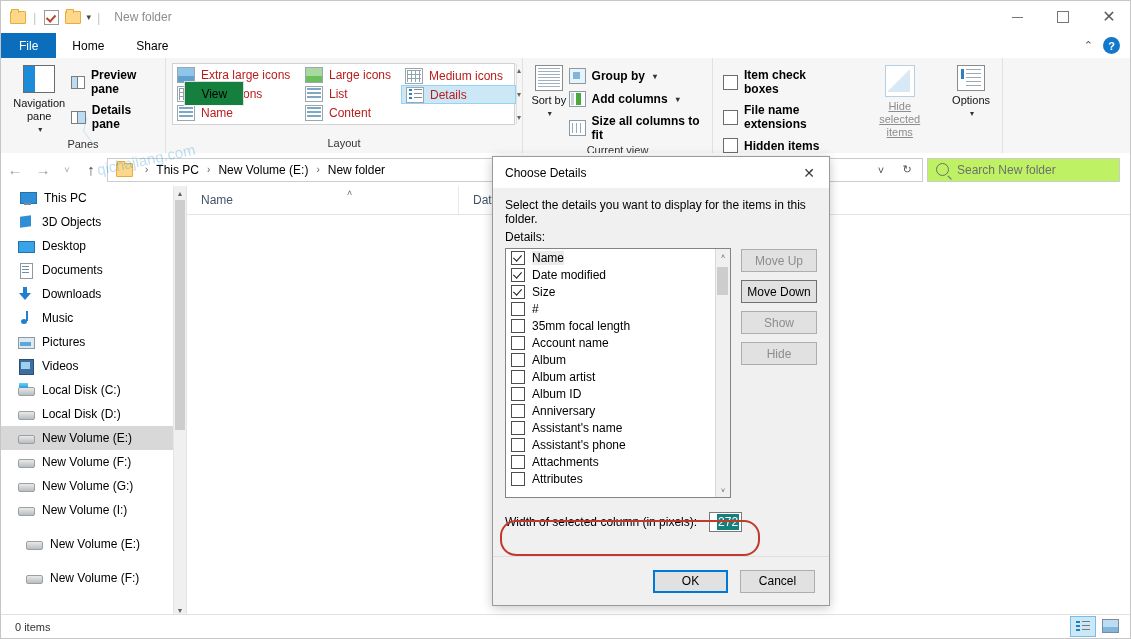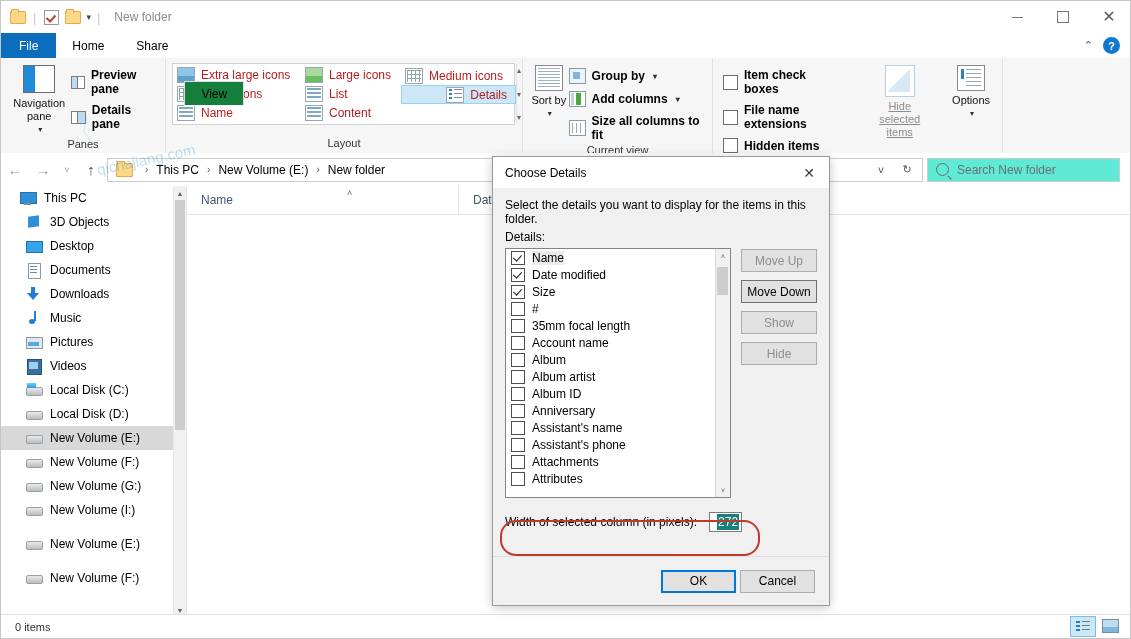--- a/index.html
+++ b/index.html
@@ -160,21 +160,21 @@
     display: flex; height: 62px; box-sizing: border-box;
   }
   .layout-cols { display: flex; }
   .lcol { display: flex; flex-direction: column; padding: 2px 0; }
   .litem {
     display: flex; align-items: center; gap: 6px;
     height: 19px; padding: 0 8px 0 4px;
     font-size: 12px; color: #b91c1c; white-space: nowrap;
     box-sizing: border-box;
   }
-  .litem.sel { background: #cce8f7; border: 1px solid #99d1f2; justify-content: flex-end; }
+  .litem.sel { background: #cce8f7; border: 1px solid #99d1f2; }
   .licon {
     width: 16px; height: 14px; flex: none;
     border: 1px solid #9aa7b0; background: #fff;
     display: block; position: relative;
   }
   .licon.thumb { background: linear-gradient(#8fc5e8 55%, #5fa0cf 55%); }
   .licon.thumb2 { background: linear-gradient(#a9d8a0 55%, #6bbf5d 55%); }
   .licon.grid:before {
     content:""; position:absolute; inset:1px;
     background:
@@ -278,21 +278,21 @@
   }
   .crumb { font-size: 12px; color: #000; padding: 0 2px; }
   .crumb-sep { font-size: 10px; color: #5b5b5b; padding: 0 6px; }
   .crumb-right { margin-left: auto; display: flex; align-items: center; }
   .crumb-ic {
     width: 26px; height: 22px; display:flex; align-items:center; justify-content:center;
     color: #4c4c4c; font-size: 11px;
   }
   .searchbox {
     width: 193px; height: 24px; margin-right: 12px;
-    border: 1px solid #cccccc; background: #5eead4;
+    border: 1px solid #cccccc; background: #bef264;
     display: flex; align-items: center; gap: 8px;
     padding-left: 8px; box-sizing: border-box;
   }
   .search-mag {
     width: 11px; height: 11px; border: 1.4px solid #6d6d6d;
     border-radius: 50%; position: relative; flex: none;
   }
   .search-mag:after {
     content:""; position:absolute; right:-4px; bottom:-3px;
     width: 5px; height: 1.4px; background: #6d6d6d;
@@ -308,21 +308,21 @@
   }
   .navpane {
     width: 185px; height: 431px; background: #fff;
     position: relative; overflow: hidden;
   }
   .nav-item {
     height: 24px; display: flex; align-items: center;
     gap: 8px; padding-left: 18px; font-size: 12px; color: #000;
     box-sizing: border-box; white-space: nowrap;
   }
-  .nav-item.indent2 { padding-left: 24px; }
+  .nav-item.indent2 { padding-left: 16px; }
   .nav-item.selected { background: #d8d8d8; }
   .nav-gap { height: 10px; }
   .nav-ico { width: 17px; height: 16px; flex: none; position: relative; }
   .ic-pc { background: #fff; }
   .ic-pc:before{content:"";position:absolute;left:1px;top:2px;width:15px;height:10px;background:#2f8fd6;border:1px solid #2272ab;}
   .ic-pc:after{content:"";position:absolute;left:5px;bottom:1px;width:7px;height:2px;background:#7c8b95;}
   .ic-3d:before{content:"";position:absolute;left:3px;top:2px;width:11px;height:11px;background:#2f8fd6;transform:skewY(-8deg);}
   .ic-desk:before{content:"";position:absolute;left:1px;top:3px;width:15px;height:10px;background:#37a3e8;border:1px solid #2272ab;}
   .ic-doc:before{content:"";position:absolute;left:3px;top:1px;width:11px;height:14px;background:#fff;border:1px solid #8a9aa6;}
   .ic-doc:after{content:"";position:absolute;left:5px;top:4px;width:7px;height:8px;background:repeating-linear-gradient(to bottom,#6f8ea5 0 1px,transparent 1px 3px);}
@@ -484,21 +484,21 @@
     width: 256px; height: 32px;
     border: 2.5px solid #c0392b;
     border-radius: 16px / 16px;
     z-index: 60;
     pointer-events: none;
   }
   .dlg-footer {
     position: absolute; left: 0; right: 0; bottom: 0;
     height: 48px; border-top: 1px solid #dfdfdf;
     display: flex; align-items: center; justify-content: flex-end;
-    gap: 4px; padding-right: 14px;
+    gap: 12px; padding-right: 14px;
     background: #f0f0f0;
   }
   .fbtn {
     width: 75px; height: 23px;
     border: 1px solid #adadad; background: #e1e1e1;
     font-size: 12px; color: #000;
     display: flex; align-items: center; justify-content: center;
     box-sizing: border-box;
   }
   .fbtn.default { border: 2px solid #0078d7; }

